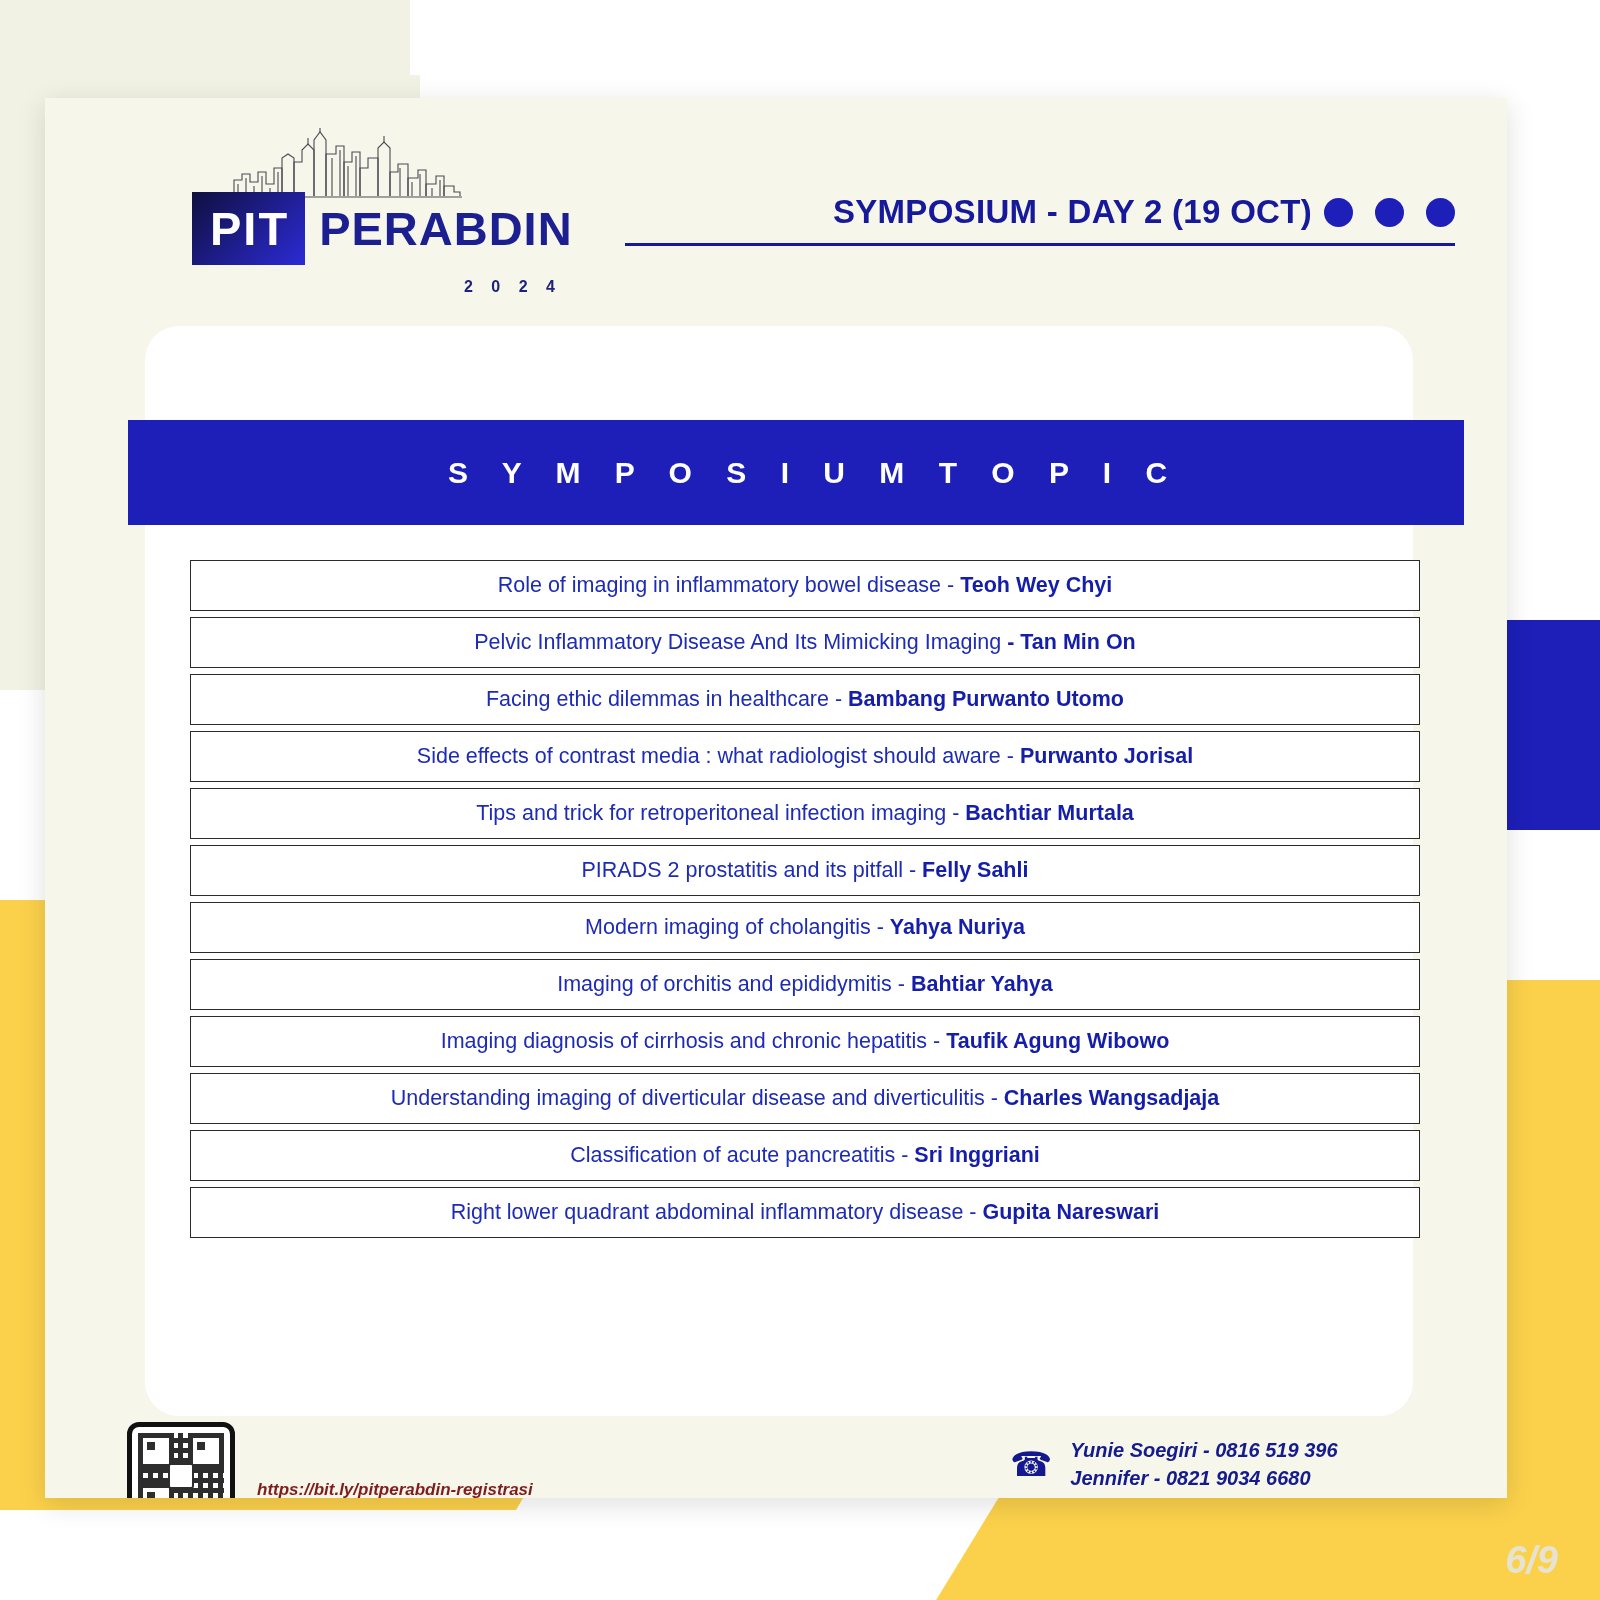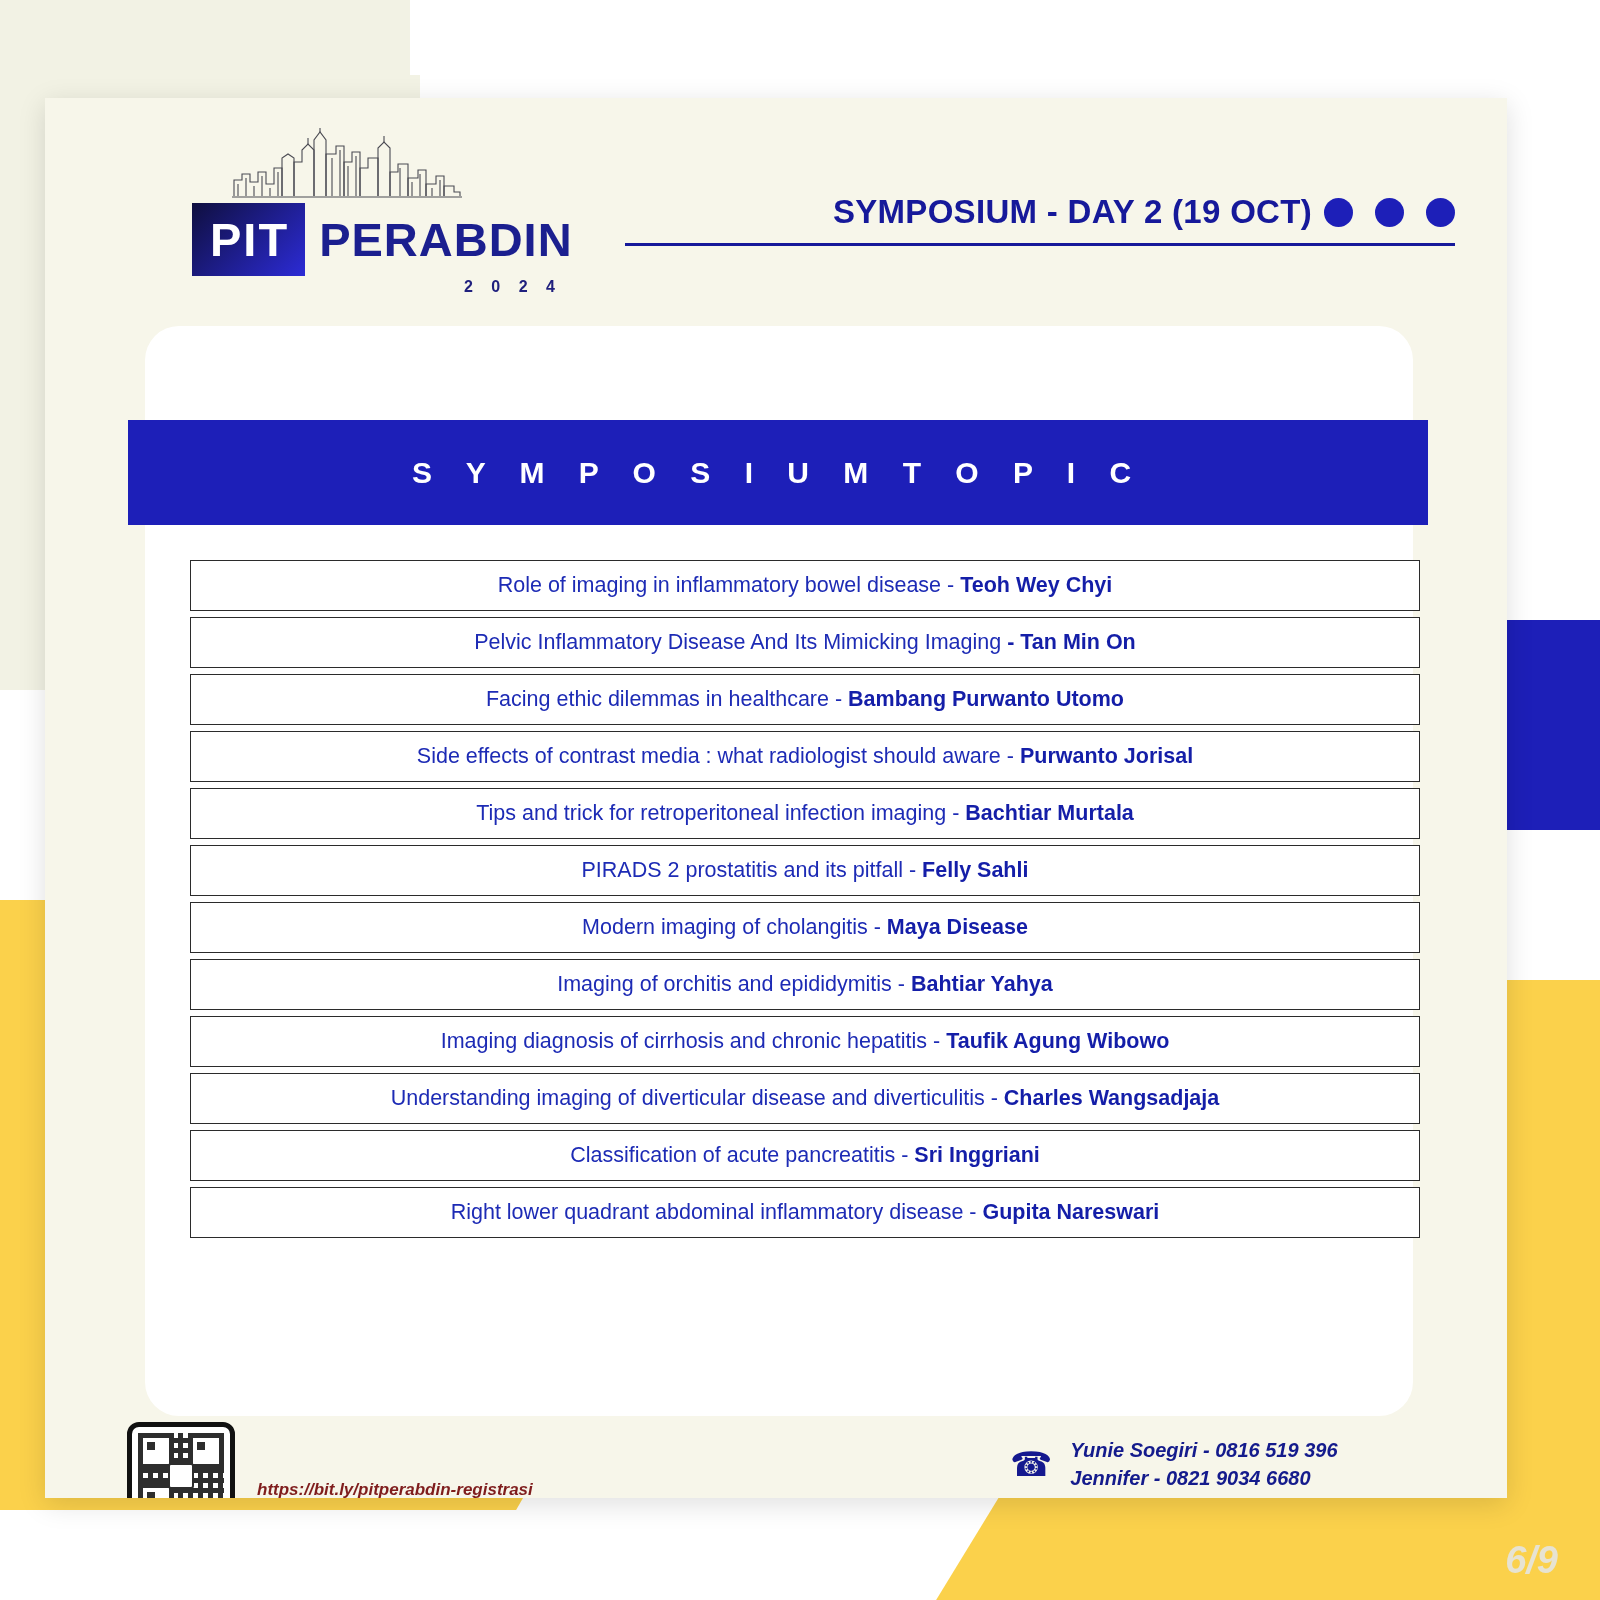--- a/index.html
+++ b/index.html
@@ -96,21 +96,21 @@
     left: 147px; top: 30px;
     width: 420px;
   }
   .skyline {
     position: absolute;
     left: 40px; top: 0;
     width: 230px; height: 70px;
   }
   .logo-row {
     position: absolute;
-    left: 0; top: 75px;
+    left: 0; top: 64px;
     display: flex;
     align-items: stretch;
   }
   .logo-pit {
     background: linear-gradient(135deg, #0f0f3f 0%, #2c2bd6 100%);
     color: #ffffff;
     font-size: 47px;
     font-weight: bold;
     letter-spacing: 2px;
     padding: 13px 16px 13px 18px;
@@ -180,20 +180,21 @@
 
   
   .topic-bar {
     position: absolute;
     left: 83px; top: 322px;
     width: 1300px; height: 105px;
     background: #1d1fb8;
     display: flex;
     align-items: center;
     justify-content: center;
+    padding-left: 36px;
   }
   .topic-bar-label {
     color: #ffffff;
     font-size: 30px;
     font-weight: bold;
     letter-spacing: 13px;
   }
 
   
   .topics {
@@ -392,21 +393,21 @@
       <div class="topic-row">
         <div class="topic-text"><span>Side effects of contrast media : what radiologist should aware</span><span> - </span><b>Purwanto Jorisal</b></div>
       </div>
       <div class="topic-row">
         <div class="topic-text"><span>Tips and trick for retroperitoneal infection imaging</span><span> - </span><b>Bachtiar Murtala</b></div>
       </div>
       <div class="topic-row">
         <div class="topic-text"><span>PIRADS 2 prostatitis and its pitfall</span><span> - </span><b>Felly Sahli</b></div>
       </div>
       <div class="topic-row">
-        <div class="topic-text"><span>Modern imaging of cholangitis</span><span> - </span><b>Maya Disease</b></div>
+        <div class="topic-text"><span>Modern imaging of cholangitis</span><span> - </span><b>Yahya Nuriya</b></div>
       </div>
       <div class="topic-row">
         <div class="topic-text"><span>Imaging of orchitis and epididymitis</span><span> - </span><b>Bahtiar Yahya</b></div>
       </div>
       <div class="topic-row">
         <div class="topic-text"><span>Imaging diagnosis of cirrhosis and chronic hepatitis</span><span> - </span><b>Taufik Agung Wibowo</b></div>
       </div>
       <div class="topic-row">
         <div class="topic-text"><span>Understanding imaging of diverticular disease and diverticulitis</span><span> - </span><b>Charles Wangsadjaja</b></div>
       </div>

